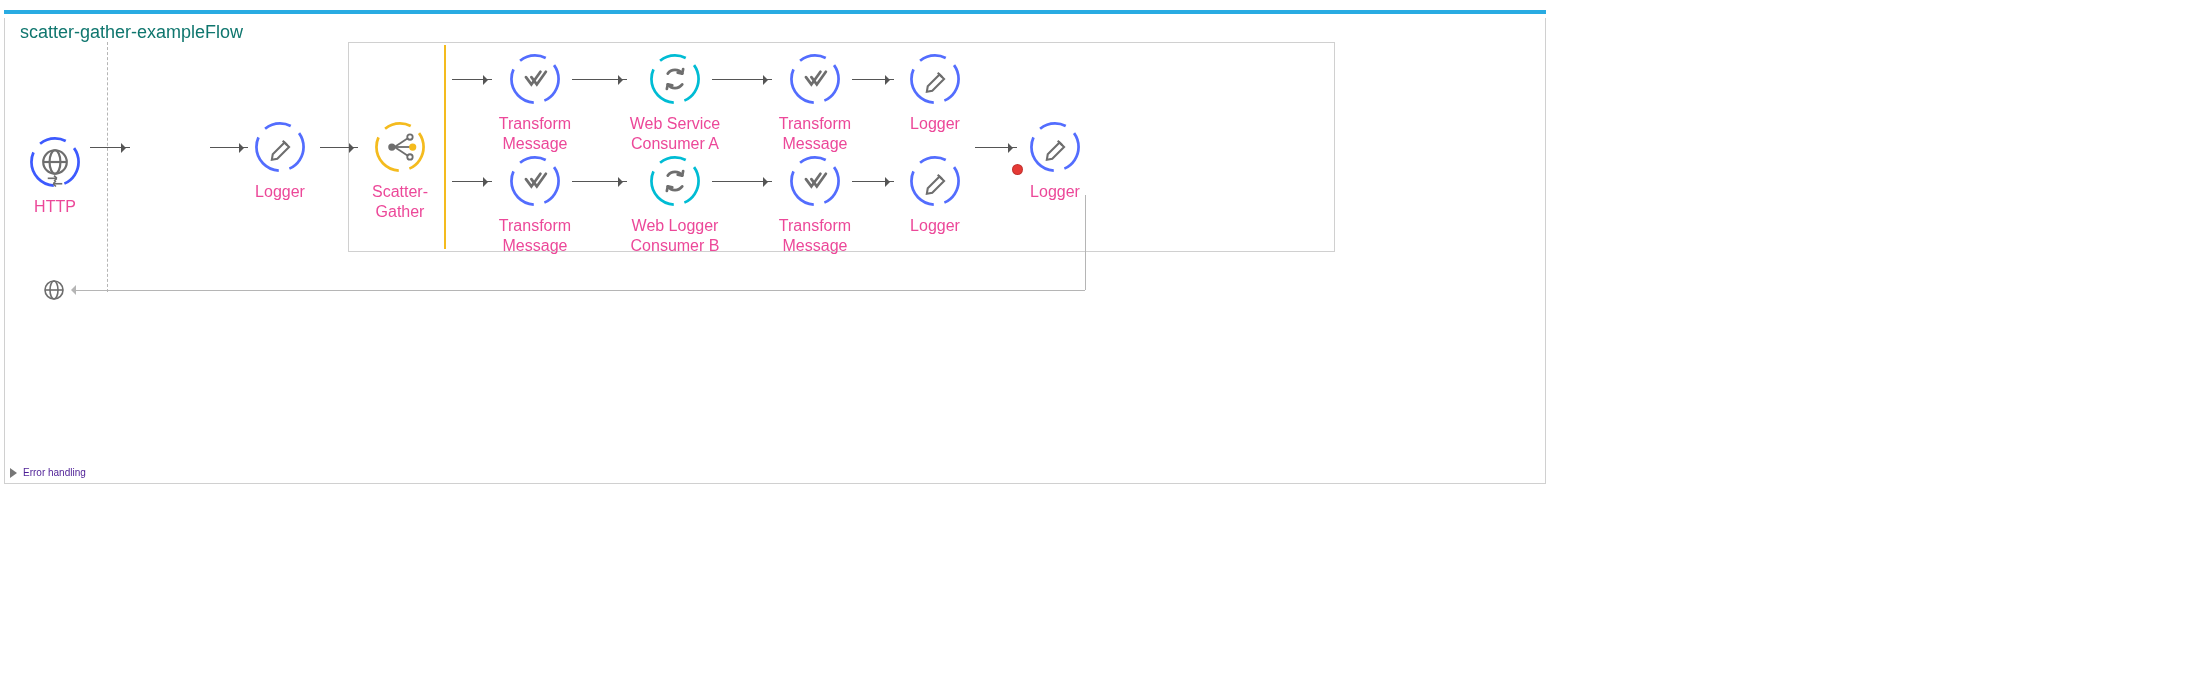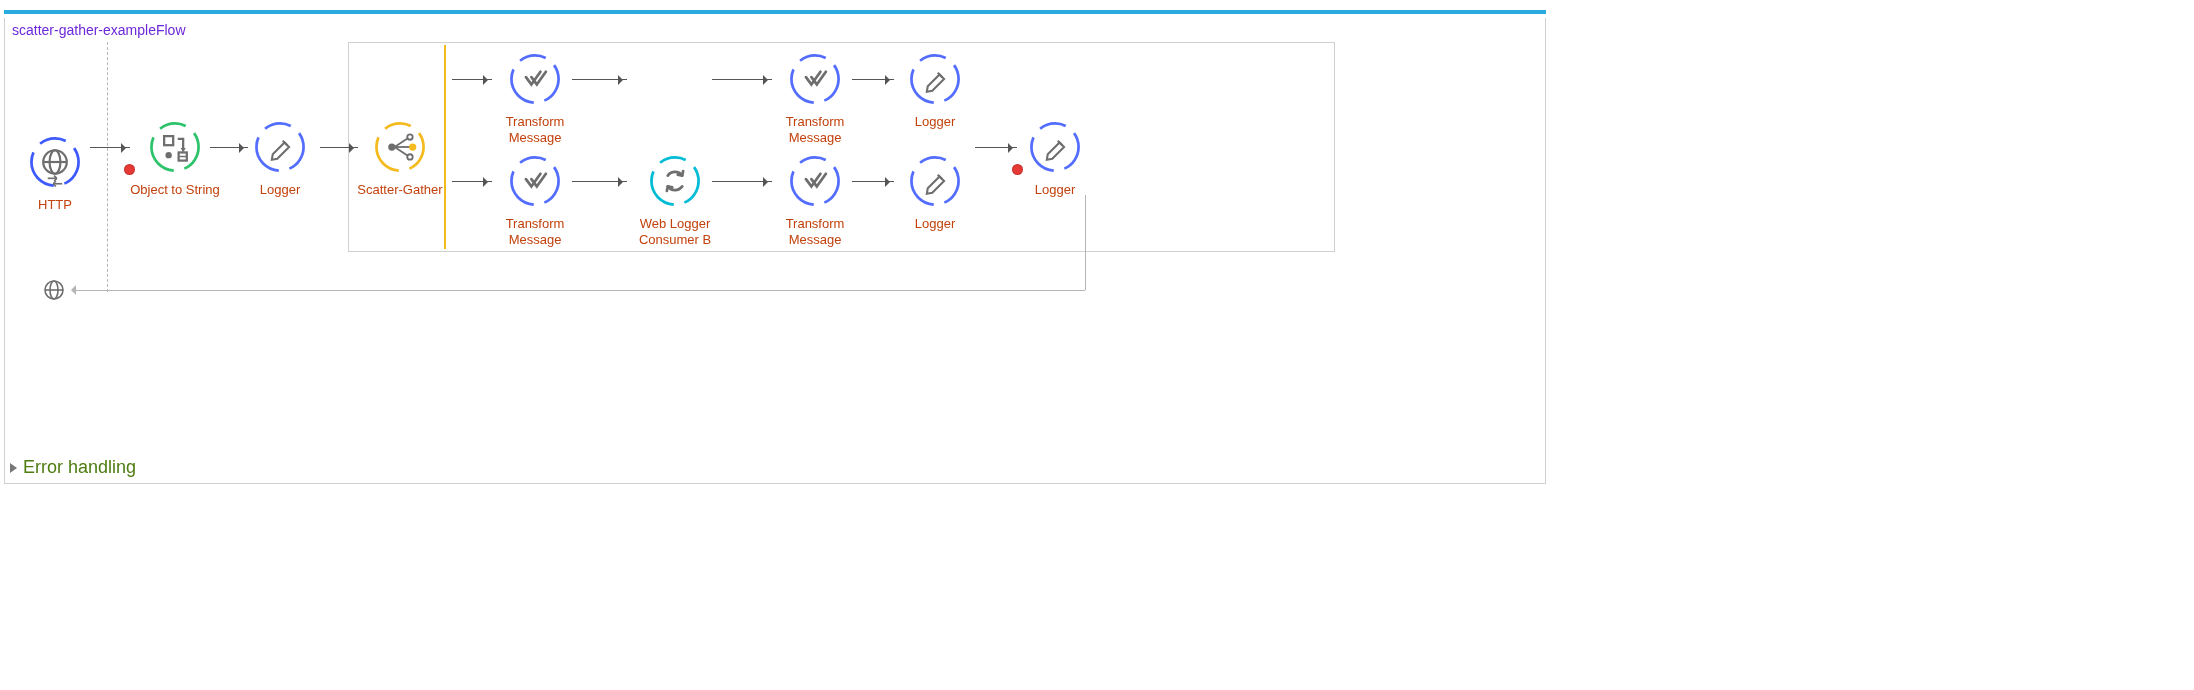--- a/index.html
+++ b/index.html
@@ -21,24 +21,24 @@
   .top-bar {
     position: absolute;
     left: 4px;
     right: 4px;
     top: 10px;
     height: 4px;
     background: #29abe2;
   }
   .flow-title {
     position: absolute;
-    left: 12px;
+    left: 20px;
     top: 22px;
-    font-size: 14px;
-    color: #6d28d9;
+    font-size: 18px;
+    color: #0f766e;
   }
   .flow-border {
     position: absolute;
     left: 4px;
     top: 18px;
     right: 4px;
     bottom: 4px;
     border: 1px solid #d0d0d0;
     border-top: none;
   }
@@ -74,23 +74,23 @@
     width: 90px;
     text-align: center;
   }
   .icon-wrap {
     width: 58px;
     height: 58px;
     margin: 0 auto 6px auto;
     position: relative;
   }
   .label {
-    font-size: 13px;
+    font-size: 16px;
     line-height: 1.25;
-    color: #c2410c;
+    color: #ec4899;
     white-space: normal;
   }
   
   .arrow {
     position: absolute;
     height: 1px;
     background: #555;
   }
   .arrow::after {
     content: "";
@@ -128,22 +128,22 @@
     border: 1px solid rgba(0,0,0,0.15);
   }
   
   .err-row {
     position: absolute;
     left: 10px;
     bottom: 10px;
     display: flex;
     align-items: center;
     gap: 6px;
-    color: #4d7c0f;
-    font-size: 18px;
+    color: #4c1d95;
+    font-size: 10px;
   }
   .tri {
     width: 0;
     height: 0;
     border-top: 5px solid transparent;
     border-bottom: 5px solid transparent;
     border-left: 7px solid #777;
   }
   .mini-globe {
     position: absolute;
@@ -175,35 +175,20 @@
           <path d="M24 50 h10"></path>
             <path d="M34 50 l-3 -3 M34 50 l-3 3"></path>
           <path d="M40 56 h-10"></path>
             <path d="M30 56 l3 -3 M30 56 l3 3"></path>
         </g>
       </svg>
     </div>
     <div class="label">HTTP</div>
   </div>
 
-  <div class="node" style="left:120px; top:118px; width:110px;">
-    <div class="icon-wrap">
-      <svg viewBox="0 0 64 64" width="58" height="58">
-        <circle cx="32" cy="32" r="26" fill="none" stroke="#2cc36b" stroke-width="3" stroke-dasharray="30 12 50 12 30 12"></circle>
-        <rect x="20" y="20" width="10" height="10" fill="none" stroke="#6e6e6e" stroke-width="2.5"></rect>
-        <circle cx="25" cy="41" r="3.5" fill="#6e6e6e"></circle>
-        <path d="M35 23 h6 v14" fill="none" stroke="#6e6e6e" stroke-width="2.5"></path>
-        <path d="M41 37 l-3 -4 h6 z" fill="#6e6e6e"></path>
-        <rect x="36" y="38" width="9" height="9" fill="none" stroke="#6e6e6e" stroke-width="2.5"></rect>
-        <line x1="37" y1="42.5" x2="44" y2="42.5" stroke="#6e6e6e" stroke-width="1.6"></line>
-      </svg>
-    </div>
-    <div class="bp-dot" style="left:4px; top:46px;"></div>
-    <div class="label">Object to String</div>
-  </div>
 
   <div class="node" style="left:235px; top:118px;">
     <div class="icon-wrap">
       <svg viewBox="0 0 64 64" width="58" height="58">
         <circle cx="32" cy="32" r="26" fill="none" stroke="#536dfe" stroke-width="3" stroke-dasharray="30 12 50 12 30 12"></circle>
         <g stroke="#6e6e6e" stroke-width="2.3" fill="none">
           <path d="M24 40 l13 -13 5 5 -13 13 -6 1 z"></path>
           <path d="M35 25 l5 5"></path>
         </g>
       </svg>
@@ -235,20 +220,34 @@
         <circle cx="32" cy="32" r="26" fill="none" stroke="#536dfe" stroke-width="3" stroke-dasharray="30 12 50 12 30 12"></circle>
         <g stroke="#6e6e6e" stroke-width="3" fill="none" stroke-linecap="round">
           <path d="M22 30 l6 8 10 -14"></path>
           <path d="M28 30 l6 8 10 -14"></path>
         </g>
       </svg>
     </div>
     <div class="label">Transform Message</div>
   </div>
 
+  <div class="node" style="left:620px; top:50px; width:110px;">
+    <div class="icon-wrap">
+      <svg viewBox="0 0 64 64" width="58" height="58">
+        <circle cx="32" cy="32" r="26" fill="none" stroke="#00bcd4" stroke-width="3" stroke-dasharray="30 12 50 12 30 12"></circle>
+        <g stroke="#6e6e6e" stroke-width="3" fill="none" stroke-linecap="round">
+          <path d="M24 26 a10 10 0 0 1 16 0"></path>
+          <path d="M40 26 l1 -5 M40 26 l-5 -1"></path>
+          <path d="M40 38 a10 10 0 0 1 -16 0"></path>
+          <path d="M24 38 l-1 5 M24 38 l5 1"></path>
+        </g>
+      </svg>
+    </div>
+    <div class="label">Web Service Consumer A</div>
+  </div>
 
   <div class="node" style="left:770px; top:50px;">
     <div class="icon-wrap">
       <svg viewBox="0 0 64 64" width="58" height="58">
         <circle cx="32" cy="32" r="26" fill="none" stroke="#536dfe" stroke-width="3" stroke-dasharray="30 12 50 12 30 12"></circle>
         <g stroke="#6e6e6e" stroke-width="3" fill="none" stroke-linecap="round">
           <path d="M22 30 l6 8 10 -14"></path>
           <path d="M28 30 l6 8 10 -14"></path>
         </g>
       </svg>

